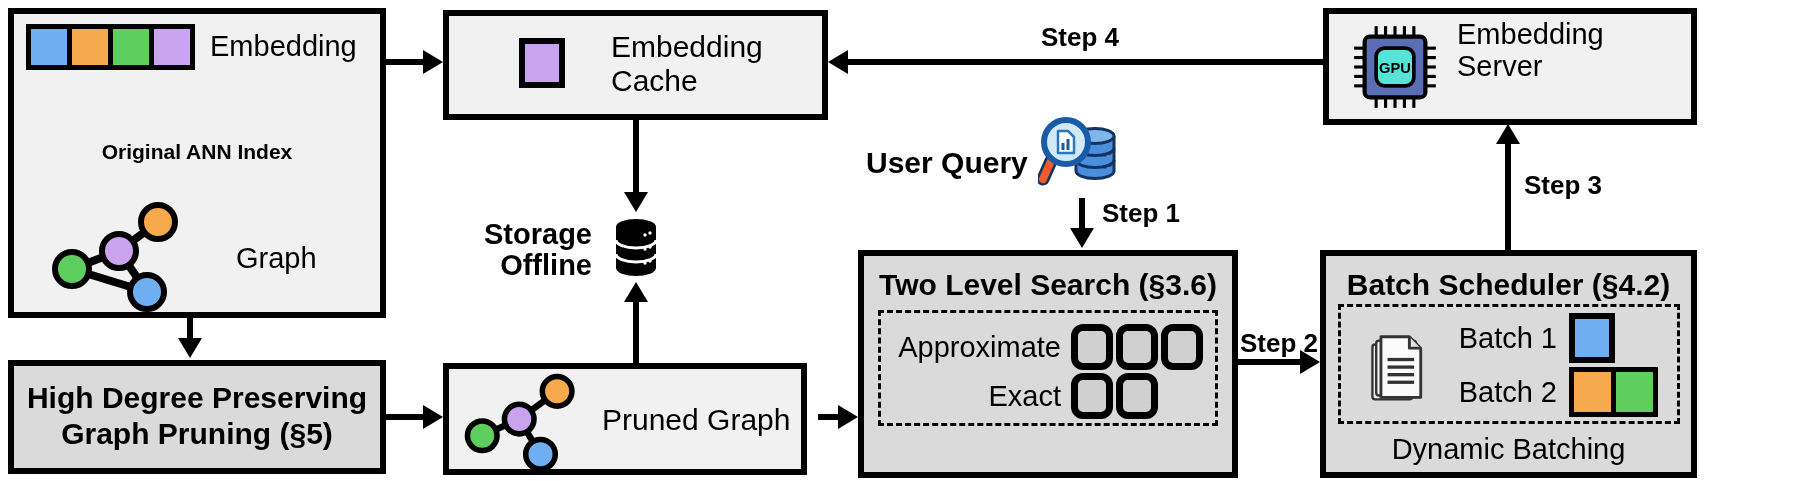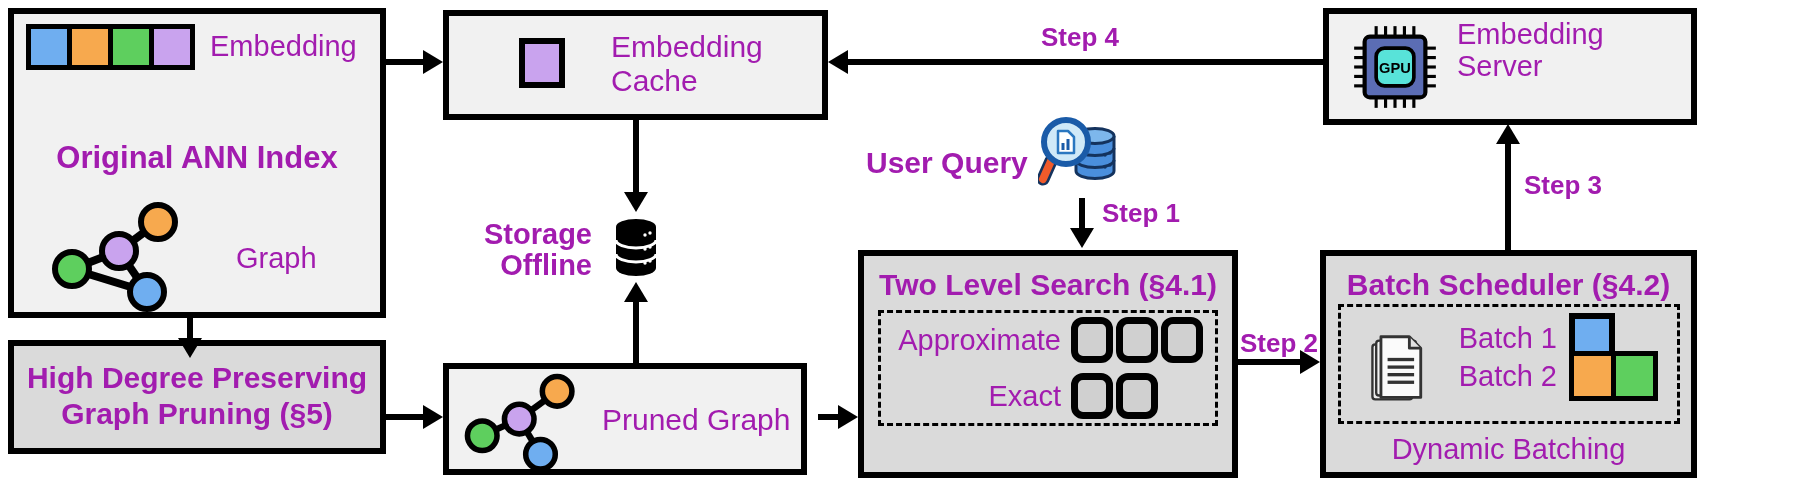--- a/index.html
+++ b/index.html
@@ -1,18 +1,18 @@
 <!DOCTYPE html>
 <html><head>
 <meta charset="utf-8">
 <style>
   html,body{margin:0;padding:0;background:#fff;}
   .canvas{
     position:relative;width:1817px;height:481px;background:#fff;overflow:hidden;
-    font-family:"Liberation Sans", sans-serif;color:#a21caf;
+    font-family:"Liberation Sans", sans-serif;color:#000000;
   }
   .box{position:absolute;border:6px solid #000;box-sizing:border-box;}
   .light{background:#f1f1f1;}
   .dark{background:#dadada;}
   .ctr{text-align:center;}
   .bold{font-weight:bold;}
   .abs{position:absolute;}
   .hline,.vline{position:absolute;background:#000;}
   .head{position:absolute;width:0;height:0;}
   .head-r{border-top:12px solid transparent;border-bottom:12px solid transparent;border-left:20px solid #000;}
@@ -46,37 +46,37 @@
 <div class="canvas">
 
   <div class="box light" style="left:8px;top:8px;width:378px;height:310px;">
     <div class="strip abs" style="left:12px;top:10px;">
       <div class="cell c-blue"></div>
       <div class="cell c-orange"></div>
       <div class="cell c-green"></div>
       <div class="cell c-purple"></div>
     </div>
     <div class="abs lbl29" style="left:196px;top:16px;">Embedding</div>
-    <div class="abs bold ctr" style="left:0;right:0;top:126px;font-size:31px;">Original ANN Index</div>
+    <div class="abs bold ctr" style="left:0;right:0;top:126px;font-size:21px;">Original ANN Index</div>
     <svg class="abs" style="left:30px;top:182px;" width="135" height="118" viewBox="0 0 135 118">
       <g stroke="#000" stroke-width="8">
         <line x1="75" y1="55" x2="114" y2="26"></line>
         <line x1="75" y1="55" x2="28" y2="73"></line>
         <line x1="75" y1="55" x2="103" y2="96"></line>
         <line x1="28" y1="73" x2="103" y2="96"></line>
       </g>
       <circle cx="114" cy="26" r="17" fill="#F7A94E" stroke="#000" stroke-width="6"></circle>
       <circle cx="28" cy="73" r="17" fill="#5ECF5E" stroke="#000" stroke-width="6"></circle>
       <circle cx="75" cy="55" r="17" fill="#C9A3EE" stroke="#000" stroke-width="6"></circle>
       <circle cx="103" cy="96" r="17" fill="#6FAEF0" stroke="#000" stroke-width="6"></circle>
     </svg>
     <div class="abs lbl29" style="left:222px;top:228px;">Graph</div>
   </div>
 
-  <div class="box dark" style="left:8px;top:340px;width:378px;height:114px;">
+  <div class="box dark" style="left:8px;top:360px;width:378px;height:114px;">
     <div class="abs bold ctr" style="left:0;right:0;top:14px;font-size:30px;line-height:36px;">
       <div>High Degree Preserving</div>
       <div>Graph Pruning (§5)</div>
     </div>
   </div>
 
   <div class="box light" style="left:443px;top:10px;width:385px;height:110px;">
     <div class="abs" style="left:70px;top:22px;width:46px;height:50px;border:6px solid #000;box-sizing:border-box;background:#C9A3EE;"></div>
     <div class="abs lbl30" style="left:162px;top:14px;line-height:34px;">
       <div>Embedding</div>
@@ -130,23 +130,23 @@
       <circle cx="72" cy="51" r="1.7" fill="#14335E"></circle>
     <line x1="13" y1="47" x2="5" y2="65" stroke="#14335E" stroke-width="13" stroke-linecap="round"></line>
     <line x1="13" y1="47" x2="5" y2="65" stroke="#F15B2B" stroke-width="8" stroke-linecap="round"></line>
     <circle cx="28" cy="28" r="22" fill="#CFE9F8" stroke="#1A5BA8" stroke-width="6"></circle>
     <path d="M20 17 h10 l6 6 v16 h-16 z" fill="#FFFFFF" stroke="#2A77C0" stroke-width="2.5" stroke-linejoin="round"></path>
     <rect x="23.5" y="29" width="3" height="7" fill="#1A5BA8"></rect>
     <rect x="28.5" y="25" width="3" height="11" fill="#1A5BA8"></rect>
   </svg>
 
   <div class="box dark" style="left:858px;top:250px;width:380px;height:228px;">
-    <div class="titlelbl">Two Level Search (§4.1)</div>
+    <div class="titlelbl">Two Level Search (§3.6)</div>
     <div class="dashed" style="left:14px;top:54px;width:340px;height:116px;">
-      <div class="qrow" style="top:4px;align-items:center;">
+      <div class="qrow" style="top:11px;align-items:center;">
         <span class="lbl29">Approximate</span>
         <span class="qsqgroup">
           <span class="qsq"></span>
           <span class="qsq"></span>
           <span class="qsq"></span>
         </span>
       </div>
       <div class="qrow" style="top:60px;">
         <span class="lbl29">Exact</span>
         <span class="qsqgroup" style="margin-right:45px;">
@@ -171,21 +171,21 @@
           <line x1="19" y1="44" x2="47" y2="44"></line>
           <line x1="19" y1="52" x2="47" y2="52"></line>
         </g>
       </svg>
       <div class="batch-row" style="top:6px;">
         <span class="lbl29">Batch 1</span>
         <span class="batch-slot">
           <span class="bluesq"></span>
         </span>
       </div>
-      <div class="batch-row" style="top:44px;">
+      <div class="batch-row" style="top:60px;">
         <span class="lbl29">Batch 2</span>
         <span class="batch-slot">
           <span class="pairsq">
             <span class="cell c-orange"></span>
             <span class="cell c-green"></span>
           </span>
         </span>
       </div>
     </div>
     <div class="footerlbl">Dynamic Batching</div>

